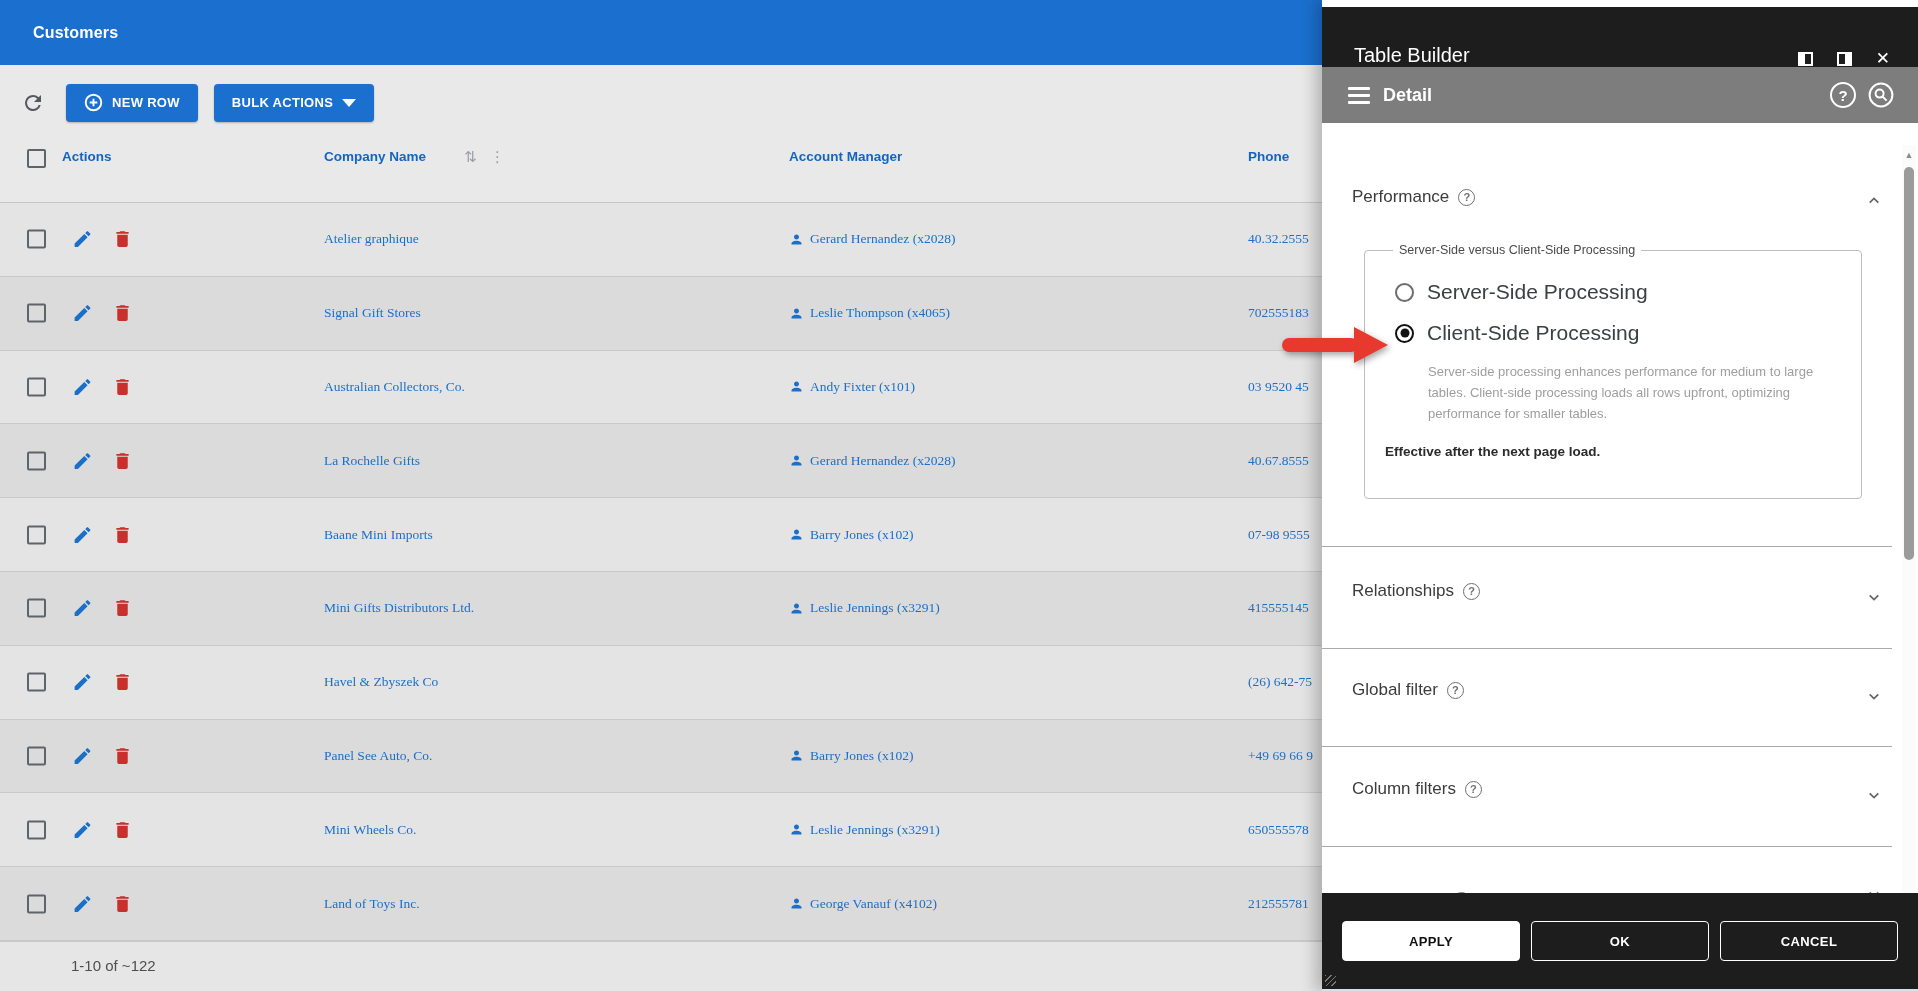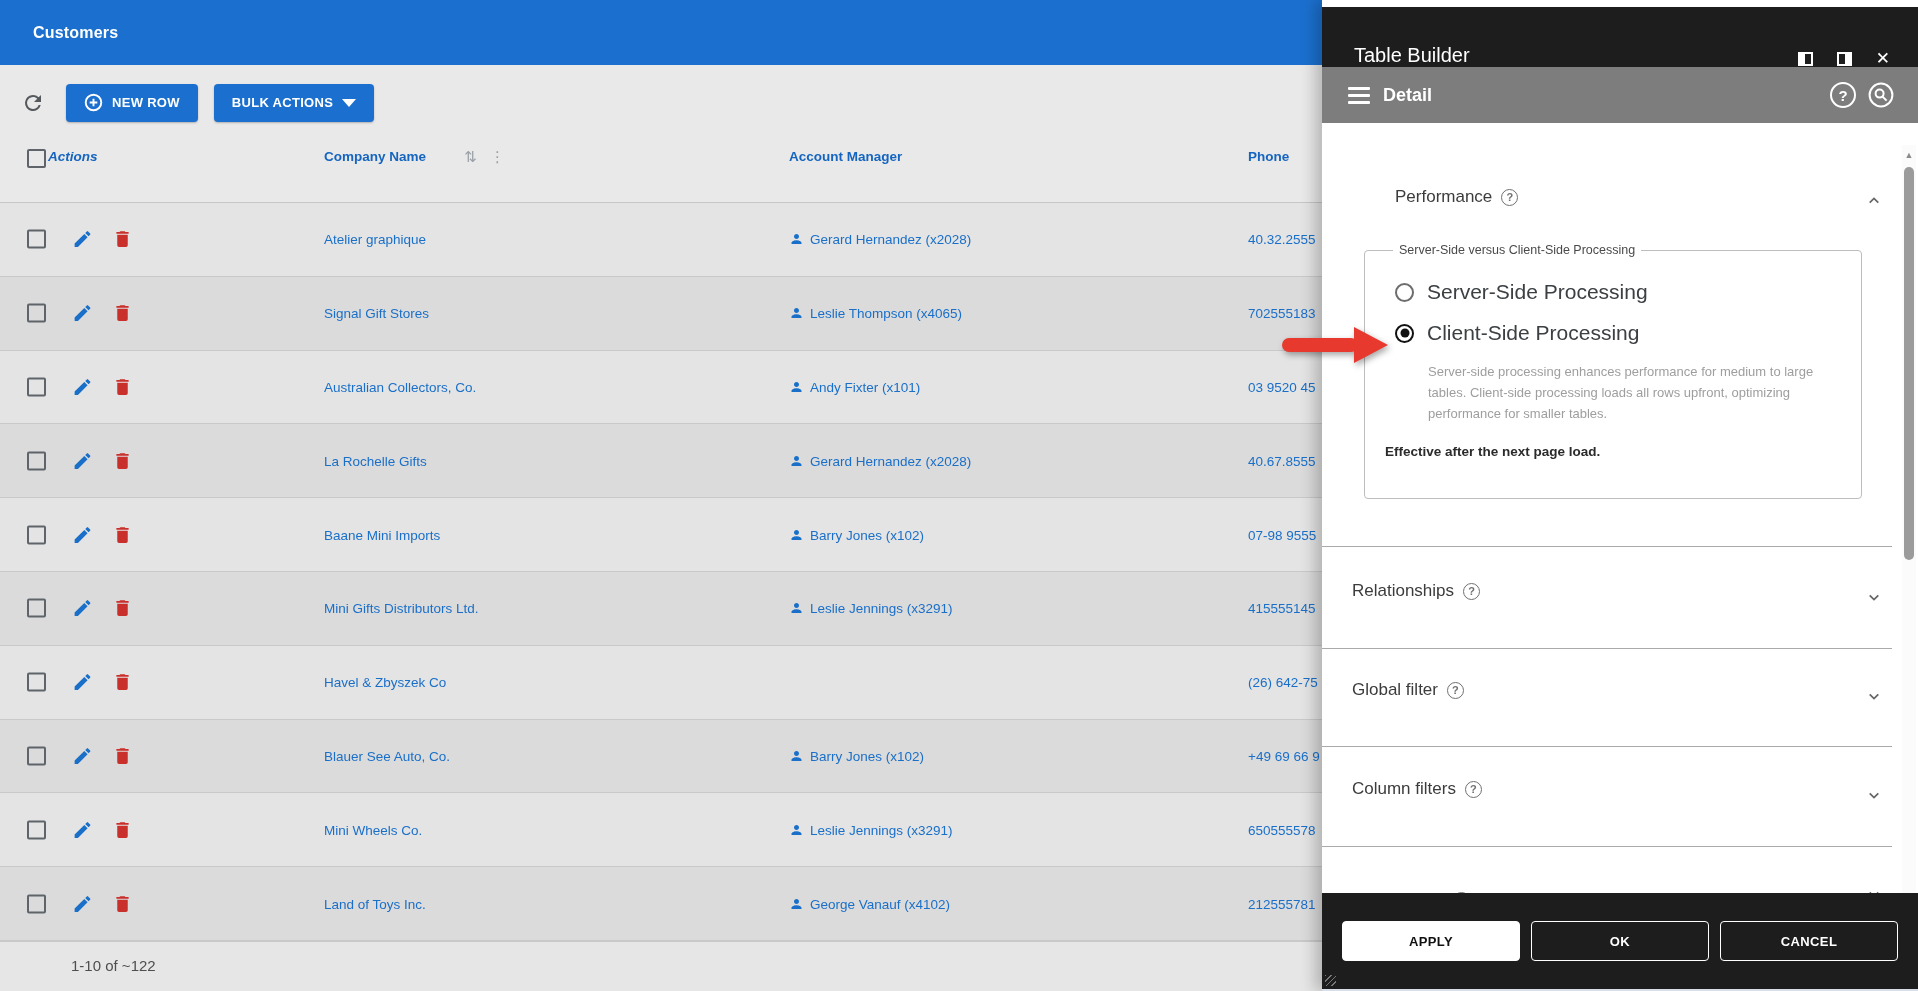--- a/index.html
+++ b/index.html
@@ -26,26 +26,26 @@
   .plus-ic { width:19px; height:19px; }
   .caret-down { width:0; height:0; border-left:7px solid transparent; border-right:7px solid transparent;
     border-top:8px solid #fff; display:inline-block; }
 
   .thead { position:absolute; left:0; top:140px; width:1322px; height:63px; background:#e9e9e9;
     border-bottom:1px solid #c4c6c8; }
   .thead .hlabel { position:absolute; top:9px; font-size:13.5px; font-weight:bold; color:#1565c0; }
   .cb { position:absolute; width:19px; height:19px; border:2px solid #5f646b; border-radius:2px;
     background:transparent; cursor:pointer; }
   .thead .cb { left:27px; top:9px; }
-  .h-actions { left:48px;font-style:italic; } .h-company { left:324px; } .h-manager { left:789px; } .h-phone { left:1248px; }
+  .h-actions { left:62px; } .h-company { left:324px; } .h-manager { left:789px; } .h-phone { left:1248px; }
   .sort-glyphs { position:absolute; left:464px; top:8px; color:#9aa0a6; font-size:15px; cursor:pointer; }
   .kebab { position:absolute; left:490px; top:8px; color:#9aa0a6; font-size:15px; cursor:pointer; letter-spacing:0; }
 
   .rows { position:absolute; left:0; top:203px; width:1322px; }
-  .row { position:relative; width:1369px; height:73.8px; border-bottom:1px solid #c7c9cb; }
+  .row { position:relative; width:1369px; height:73.8px; border-bottom:1px solid #c7c9cb;font-family:Liberation Serif, serif; }
   .row:nth-child(odd) { background:#e4e4e4; }
   .row:nth-child(even) { background:#dbdbdb; }
   .row .cb { left:27px; top:50%; transform:translateY(-50%); }
   .row .act-ic { position:absolute; top:50%; transform:translateY(-50%); width:21px; height:21px; cursor:pointer; }
   .row .pencil { left:72px; } .row .trash { left:112px; }
   .cell { position:absolute; top:50%; transform:translateY(-50%); font-size:13.5px; color:#1a6fc9;
     white-space:nowrap; cursor:pointer; }
   .c-company { left:324px; }
   .c-manager { left:789px; display:flex; align-items:center; gap:6px; }
   .c-manager svg { width:15px; height:15px; }
@@ -78,21 +78,21 @@
 
   .p-content { position:absolute; left:0; top:143px; right:0; bottom:76px; background:#fff; overflow:hidden; }
 
   .sec-head { position:absolute; left:30px; display:flex; align-items:center; gap:9px;
     font-size:17px; color:#3c3c3c; }
   .q-ic { width:17px; height:17px; border:1.5px solid #707070; border-radius:50%; color:#707070;
     font-size:11px; display:flex; align-items:center; justify-content:center; font-weight:bold; cursor:pointer; }
   .chev { position:absolute; right:38px; width:12px; height:12px; cursor:pointer; }
   .chev svg { width:12px; height:12px; stroke:#666; stroke-width:2; fill:none; }
 
-  .perf-head { top:44px;margin-left:43px; }
+  .perf-head { top:44px; }
   .chev-perf { top:50px; }
 
   fieldset.perf-box { position:absolute; left:42px; top:100px; width:498px; height:256px;
     border:1px solid #bdbdbd; border-radius:4px; padding:6px 20px 16px 20px; }
   fieldset.perf-box legend { font-size:12.5px; color:#4a4a4a; padding:0 6px; margin-left:8px; }
   .radio-row { display:flex; align-items:center; gap:13px; margin:17px 0 0 10px; cursor:pointer; }
   .radio { width:19px; height:19px; border-radius:50%; border:2px solid #6d6d6d; position:relative; flex:0 0 auto; }
   .radio.checked { border-color:#111; }
   .radio.checked::after { content:""; position:absolute; left:50%; top:50%; width:9px; height:9px;
     transform:translate(-50%,-50%); background:#111; border-radius:50%; }
@@ -291,21 +291,21 @@
     </div>
 
     <div class="row">
       <span class="cb"></span>
       <svg class="act-ic pencil" viewBox="0 0 24 24" fill="#1a6fc9">
           <path d="M3 17.25V21h3.75L17.81 9.94l-3.75-3.75L3 17.25zM20.71 7.04a1 1 0 0 0 0-1.41l-2.34-2.34a1 1 0 0 0-1.41 0l-1.83 1.83 3.75 3.75 1.83-1.83z"></path>
         </svg>
       <svg class="act-ic trash" viewBox="0 0 24 24" fill="#c9302c">
           <path d="M6 19a2 2 0 0 0 2 2h8a2 2 0 0 0 2-2V7H6v12zM19 4h-3.5l-1-1h-5l-1 1H5v2h14V4z"></path>
         </svg>
-      <span class="cell c-company">Blauer See Auto, Co.</span>
+      <span class="cell c-company">Panel See Auto, Co.</span>
       <span class="cell c-manager">
         <svg viewBox="0 0 24 24" fill="#1a6fc9">
             <path d="M12 12c2.21 0 4-1.79 4-4s-1.79-4-4-4-4 1.79-4 4 1.79 4 4 4zm0 2c-2.67 0-8 1.34-8 4v2h16v-2c0-2.66-5.33-4-8-4z"></path>
           </svg>
         <span>Barry Jones (x102)</span>
       </span>
       <span class="cell c-phone">+49 69 66 9</span>
     </div>
 
     <div class="row">

